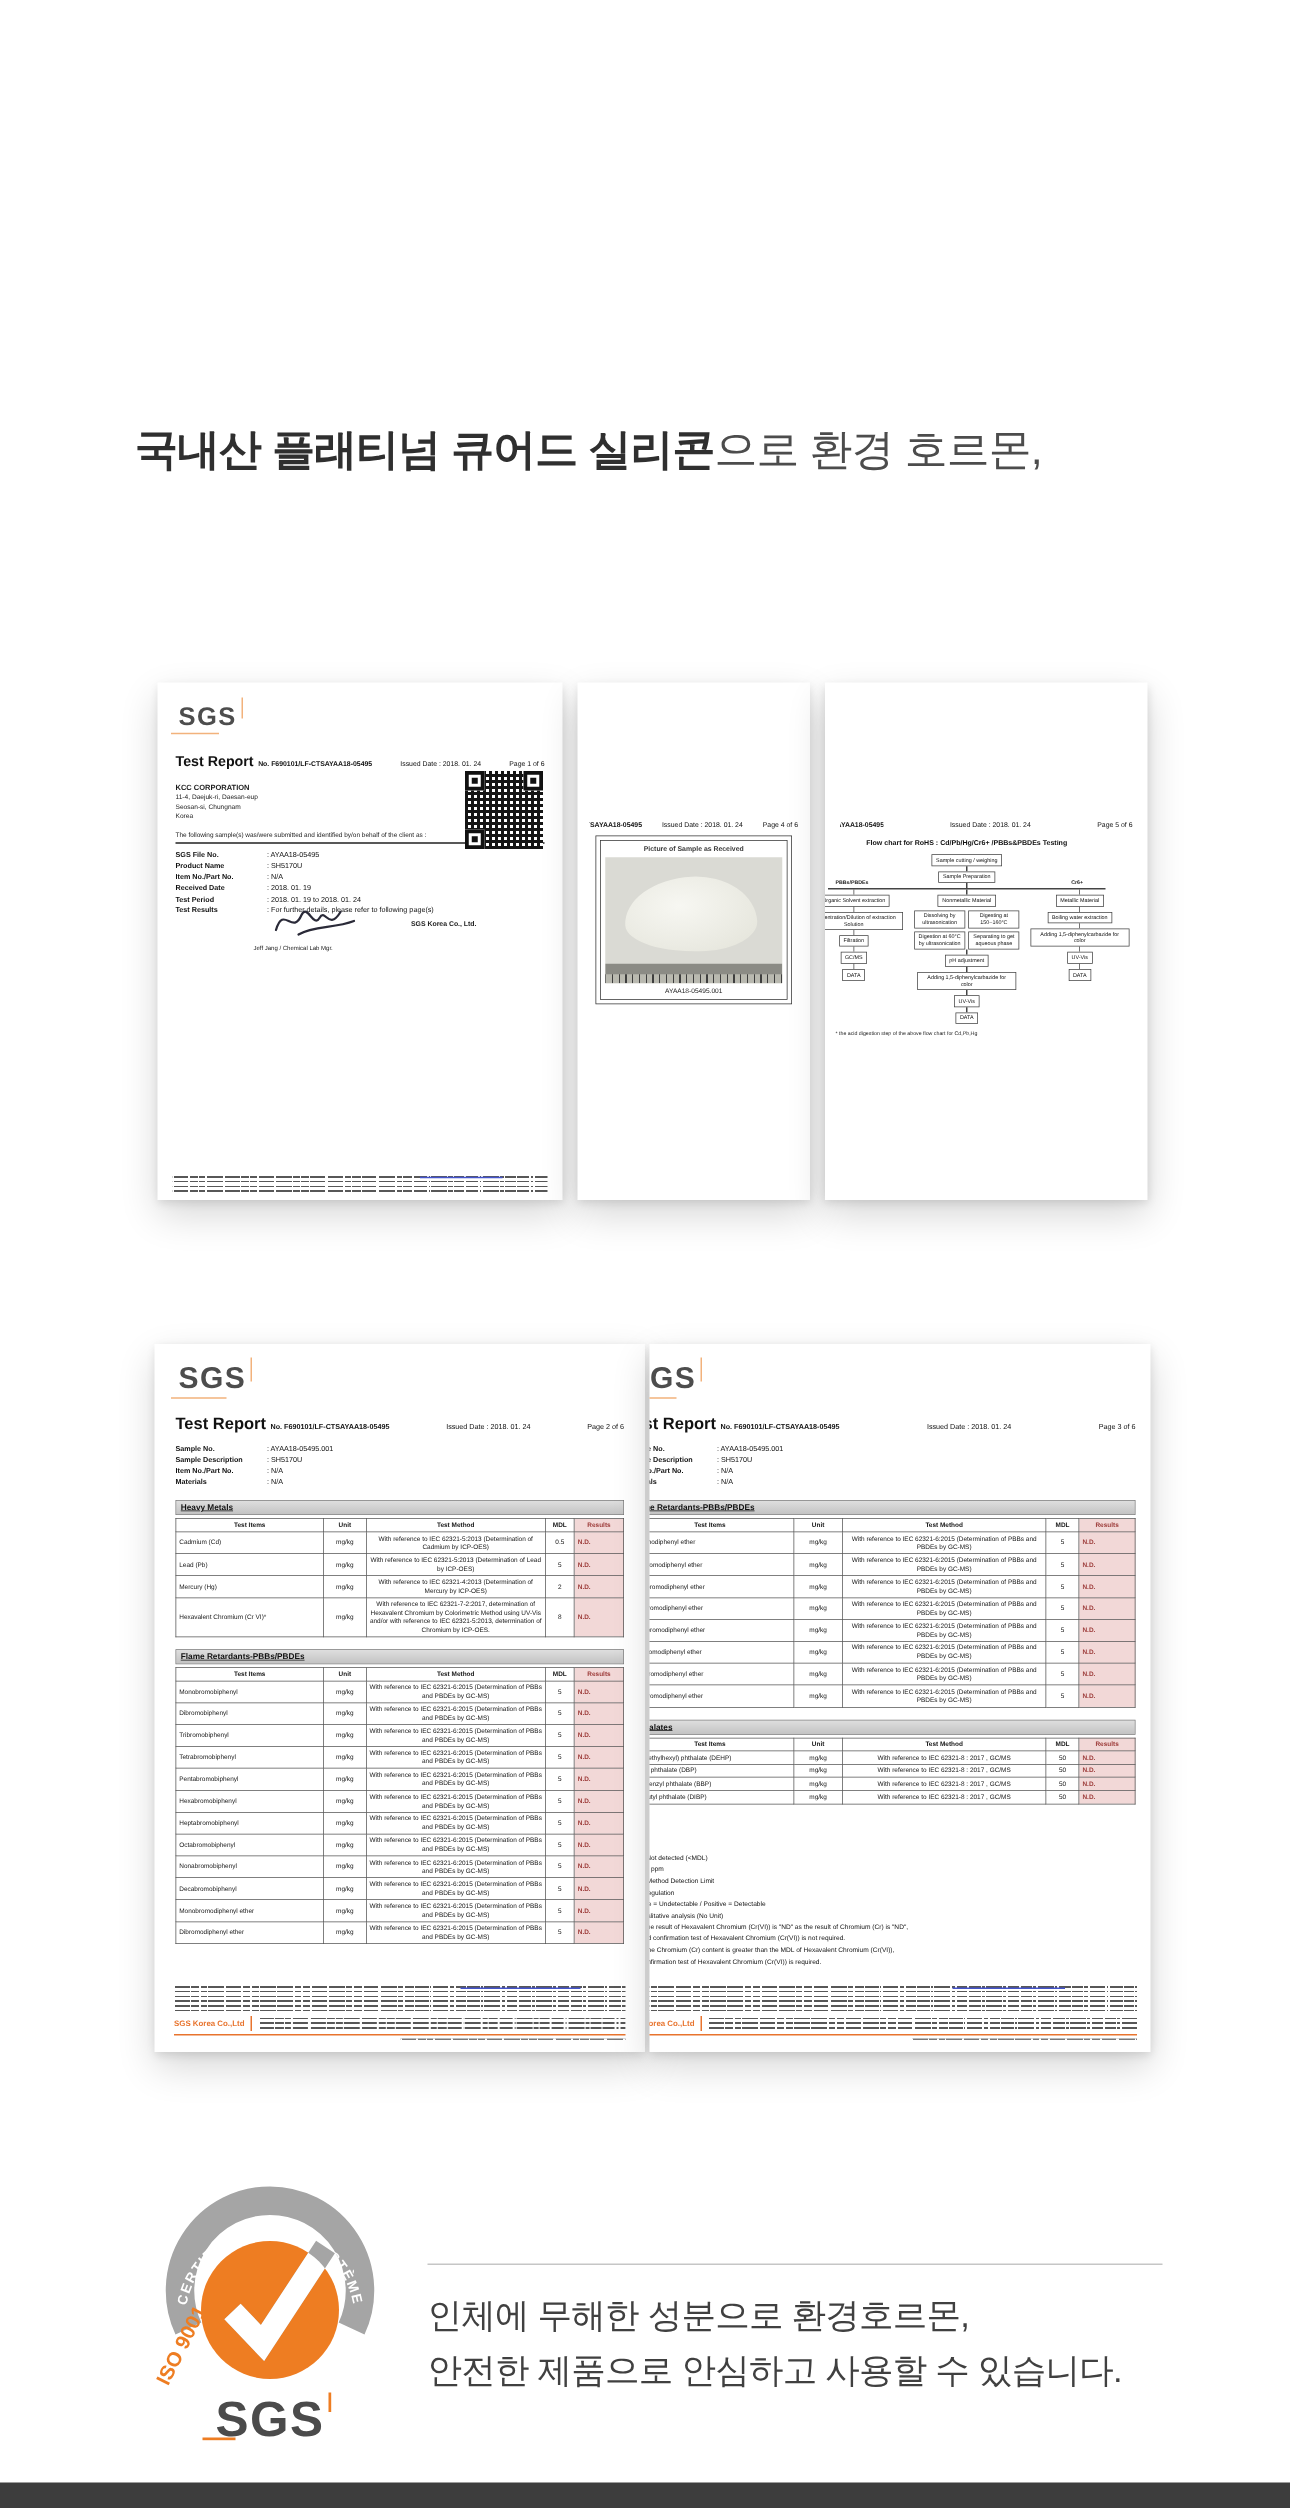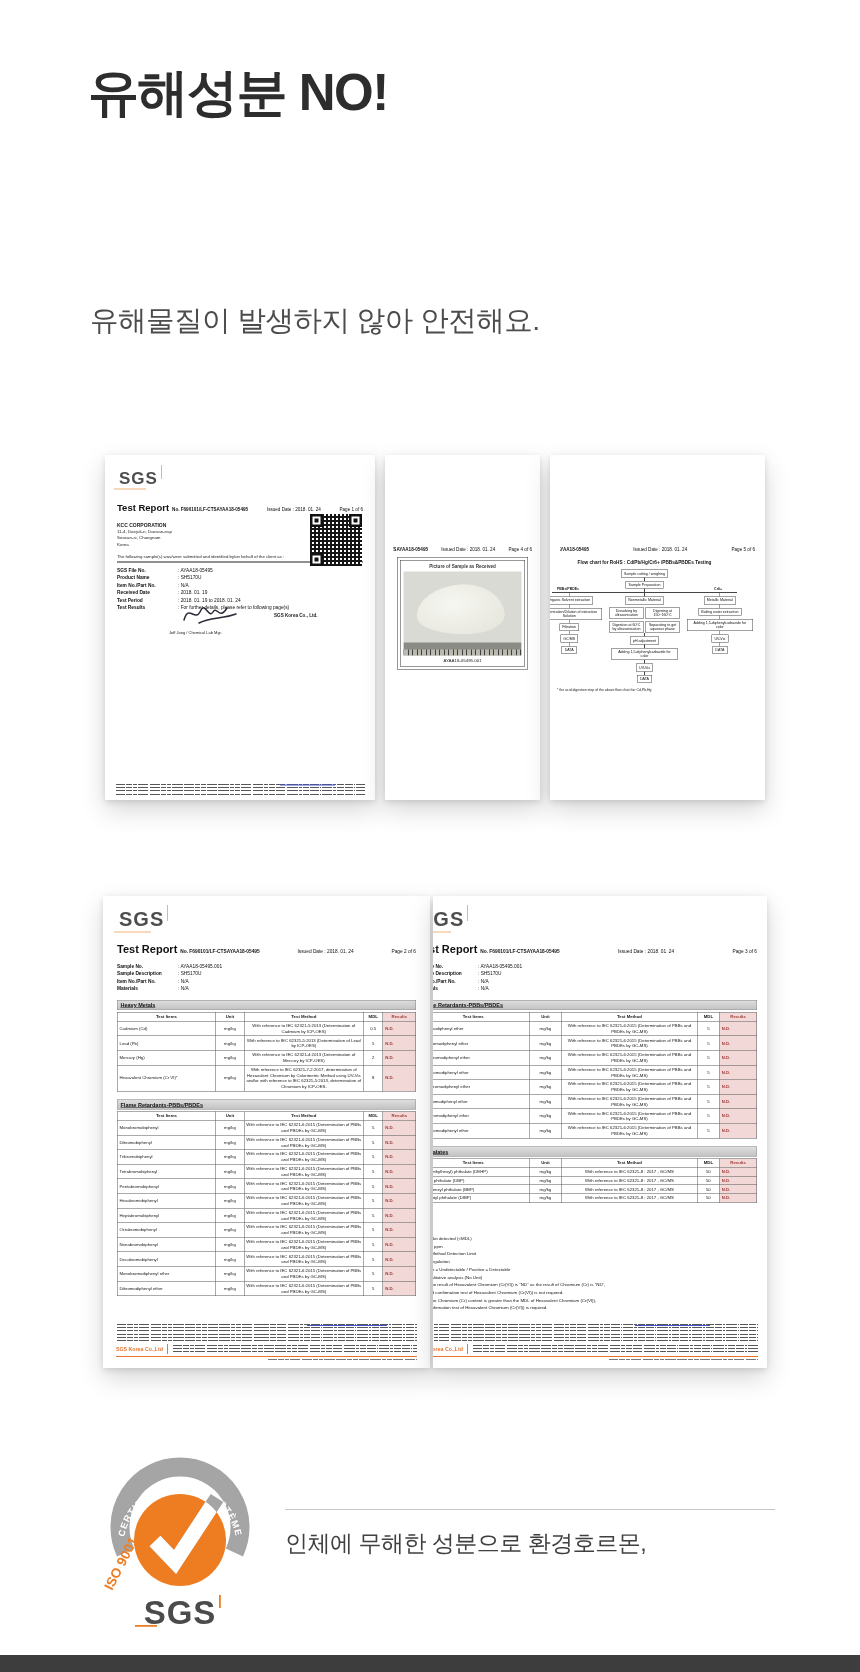--- a/index.html
+++ b/index.html
@@ -122,25 +122,24 @@
 .cl{position:absolute;left:190px;font-size:23px;color:#404040;letter-spacing:-.5px}
 .cl1{top:85px}.cl2{top:122px}
 .bbar{position:absolute;left:0;bottom:0;width:100%;height:17px;background:#3d3d3d}
 </style>
 </head>
 <body>
 
 <main>
 
   <h1 class="h1">
-    <span class="tl">유해성분 NO!</span>
   </h1>
 
   <div class="sub">
-    <div class="sub2">유해물질이 발생하지 않아 안전해요.</div>
+    <div><span class="b">국내산 플래티넘 큐어드 실리콘</span><span>으로 환경 호르몬,</span></div>
   </div>
 
   <div class="docpage" id="r1p1">
     <div class="x2 x2a">
       <div class="sgslogo l1">SGS</div>
       <div class="rl">
         <span class="trb">Test Report</span>
         <span class="rno">No. F690101/LF-CTSAYAA18-05495</span>
         <span class="sp"></span>
         <span>Issued Date :  2018. 01. 24</span>
@@ -735,16 +734,17 @@
       <path d="M60,98 L80,119 L122,55" stroke="#a5a5a5" stroke-width="15" fill="none"></path>
       <g clip-path="url(#ccl)">
         <path d="M60,98 L80,119 L122,55" stroke="#ffffff" stroke-width="15" fill="none"></path>
       </g>
       <text x="85" y="181" text-anchor="middle" font-size="33" font-weight="bold" fill="#4b4b4b" letter-spacing="1">SGS</text>
       <rect x="124" y="152" width="1.8" height="13" fill="#ee7d22"></rect>
       <rect x="40" y="182" width="22" height="1.8" fill="#ee7d22"></rect>
     </svg>
     <div class="cd"></div>
     <div class="cl cl1">인체에 무해한 성분으로 환경호르몬,</div>
+    <div class="cl cl2">안전한 제품으로 안심하고 사용할 수 있습니다.</div>
   </section>
 
   <div class="bbar"></div>
 </main>
 
 </body></html>

